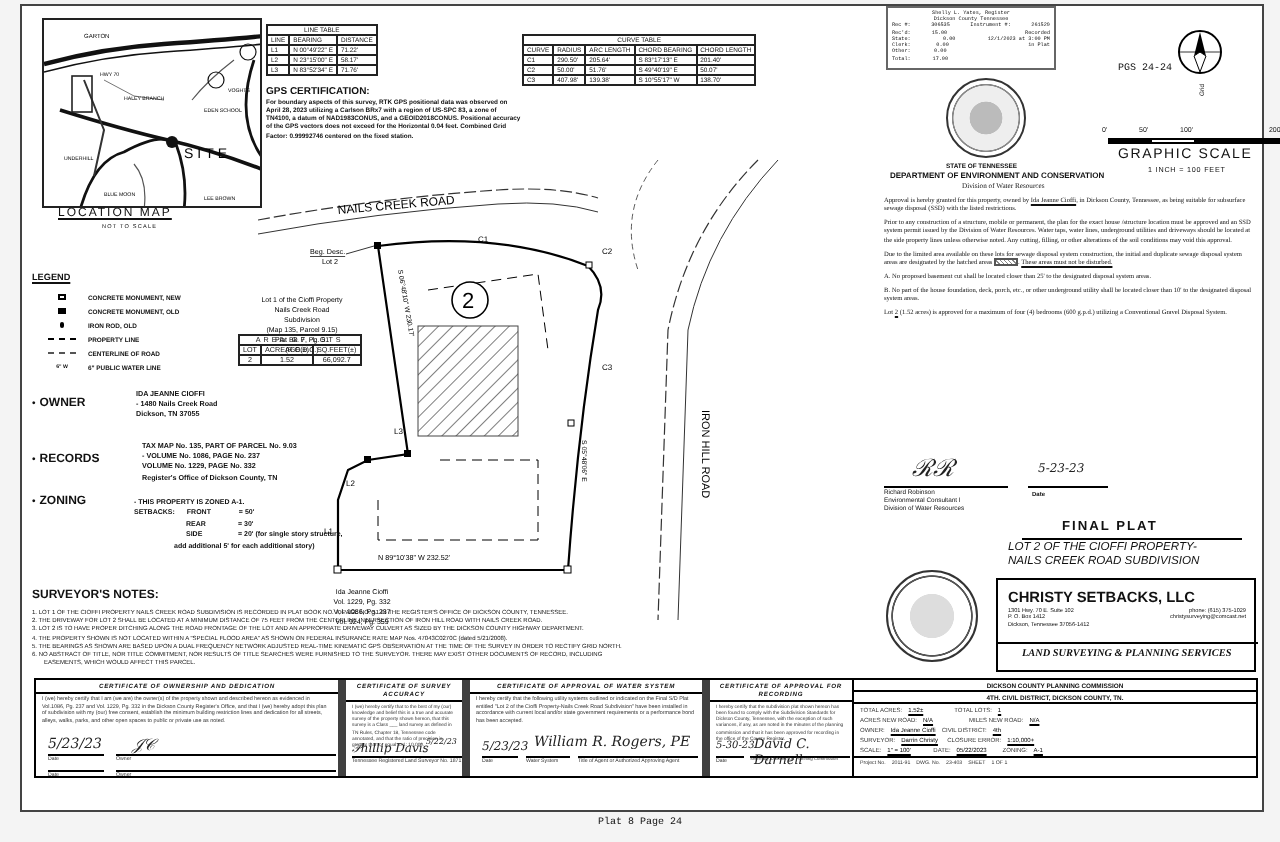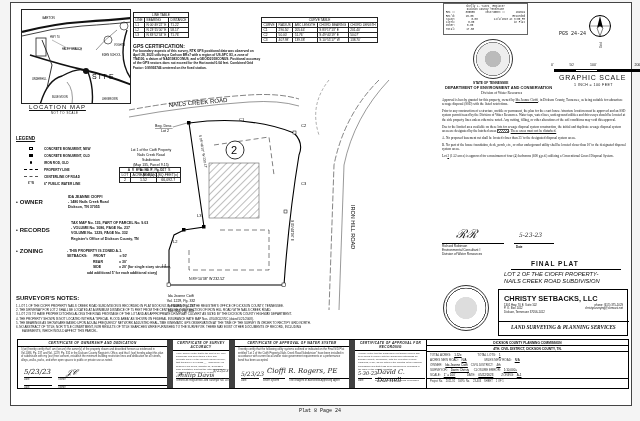--- a/index.html
+++ b/index.html
@@ -50,21 +50,21 @@
   .records-text { left: 60px; top: 218px; font-size: 3.6px; line-height: 1.45; font-weight: bold; }
   .zoning { left: 5px; top: 245px; }
   .zoning-text { left: 56px; top: 246px; font-size: 3.5px; line-height: 1.55; font-weight: bold; }
 
   .notes-title { left: 5px; top: 292px; font-size: 6px; font-weight: bold; }
   .notes { left: 5px; top: 301px; width: 460px; font-size: 3px; line-height: 1.4; }
   .notes div { white-space: nowrap; }
 
   
   .certs { left: 6px; top: 336px; width: 612px; height: 50px; border: 1px solid #000; display: flex; }
-  .cert { border-right: 6px solid #404040; position: relative; overflow: hidden; }
+  .cert { border-right: 4px solid #404040; position: relative; overflow: hidden; }
   .cert:last-child { border-right: none; }
   .cert-title { font-size: 3.1px; font-weight: bold; text-align: center; letter-spacing: 0.4px; border-bottom: 0.8px solid #000; padding: 1px 0; font-style: italic; }
   .cert-body { font-size: 2.7px; line-height: 1.3; padding: 1px 3px; color: #333; }
   .sig-line { position: absolute; font-size: 2.6px; border-top: 0.5px solid #000; color: #333; }
   .handwrite { position: absolute; font-family: "DejaVu Serif", serif; font-style: italic; color: #222; }
   .plan-head { font-size: 3.2px; font-weight: bold; text-align: center; border-bottom: 0.6px solid #000; padding: 0.5px 0; }
   .plan-row { font-size: 3px; padding: 0.6px 3px; display: flex; gap: 3px; color: #333; }
   .plan-row .v { text-decoration: underline; min-width: 20px; color: #000; }
 
   
@@ -515,21 +515,21 @@
       <div class="cert-title">CERTIFICATE OF SURVEY ACCURACY</div>
       <div class="cert-body" style="font-size:2.4px;">I (we) hereby certify that to the best of my (our) knowledge and belief this is a true and accurate survey of the property shown hereon, that this survey is a Class ___ land survey as defined in TN Rules, Chapter 18, Tennessee code annotated, and that the ratio of precision is greater than or equal to 1: 10,000.</div>
       <div class="handwrite" style="left:3px;top:31px;font-size:6px;">𝒫hillip Davis</div>
       <div class="handwrite" style="left:40px;top:28px;font-size:4px;">5/22/23</div>
       <div class="sig-line" style="left:3px;top:38px;width:56px;">Tennessee Registered Land Surveyor No. 1871</div>
     </div>
     <div class="cert" style="width:120px;">
       <div class="cert-title">CERTIFICATE OF APPROVAL OF WATER SYSTEM</div>
       <div class="cert-body">I hereby certify that the following utility systems outlined or indicated on the Final S/D Plat entitled "Lot 2 of the Cioffi Property-Nails Creek Road Subdivision" have been installed in accordance with current local and/or state government requirements or a performance bond has been accepted.</div>
       <div class="handwrite" style="left:6px;top:30px;font-size:6px;">5/23/23</div>
-      <div class="handwrite" style="left:32px;top:27px;font-size:7px;">Cioffi R. Rogers, PE</div>
+      <div class="handwrite" style="left:32px;top:27px;font-size:7px;">William R. Rogers, PE</div>
       <div class="sig-line" style="left:6px;top:38px;width:18px;">Date</div>
       <div class="sig-line" style="left:28px;top:38px;width:22px;">Water System</div>
       <div class="sig-line" style="left:54px;top:38px;width:60px;">Title of Agent or Authorized Approving Agent</div>
     </div>
     <div class="cert" style="flex:1;position:relative;">
       <div style="position:absolute;left:0;top:0;width:72px;height:100%;border-right:1px solid #000;">
         <div class="cert-title">CERTIFICATE OF APPROVAL FOR RECORDING</div>
         <div class="cert-body" style="font-size:2.4px;">I hereby certify that the subdivision plat shown hereon has been found to comply with the Subdivision Standards for Dickson County, Tennessee, with the exception of such variances, if any, as are noted in the minutes of the planning commission and that it has been approved for recording in the office of the County Register.</div>
         <div class="handwrite" style="left:3px;top:30px;font-size:5px;">5-30-23</div>
         <div class="handwrite" style="left:22px;top:28px;font-size:6.5px;">David C. Darnell</div>

